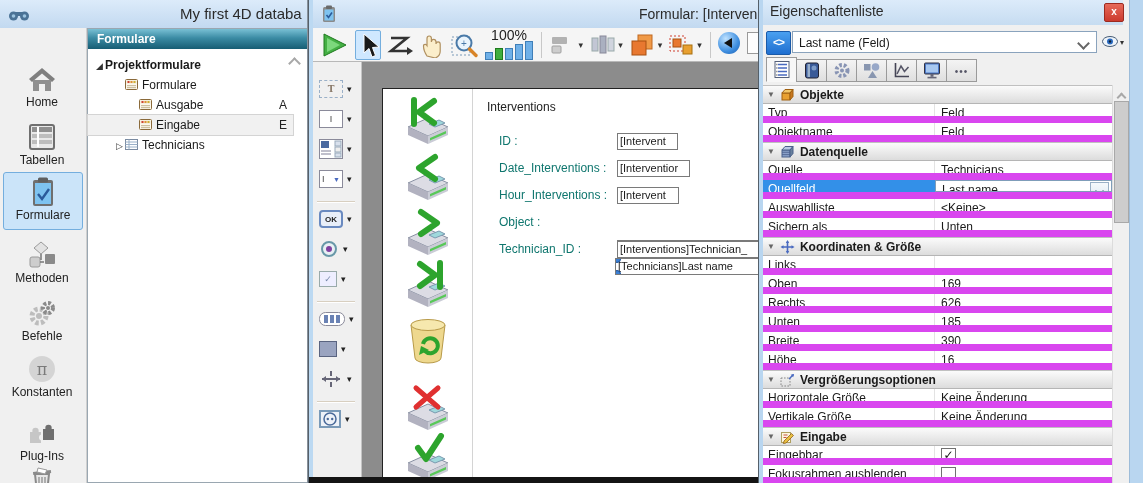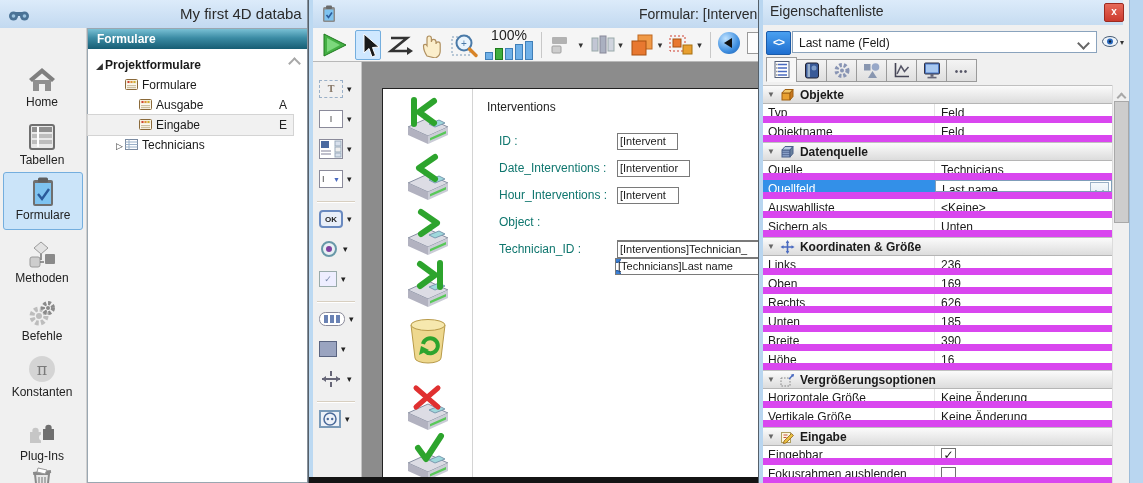--- a/index.html
+++ b/index.html
@@ -678,21 +678,20 @@
               <polygon points="7.5,0 5.8,3 9.2,3" fill="#4a6ac0"></polygon>
               <polygon points="7.5,14 5.8,11 9.2,11" fill="#4a6ac0"></polygon>
               <polygon points="0.5,7 3.5,5.3 3.5,8.7" fill="#4a6ac0"></polygon>
               <polygon points="14.5,7 11.5,5.3 11.5,8.7" fill="#4a6ac0"></polygon>
             </svg>
           </span>
           <span>Koordinaten &amp; Größe</span>
         </div>
         <div class="prow">
           <div class="pcell-l">Links</div>
-          <div class="pcell-v">236</div>
         </div>
         <div class="prow">
           <div class="pcell-l">Oben</div>
           <div class="pcell-v">169</div>
         </div>
         <div class="prow">
           <div class="pcell-l">Rechts</div>
           <div class="pcell-v">626</div>
         </div>
         <div class="prow">

